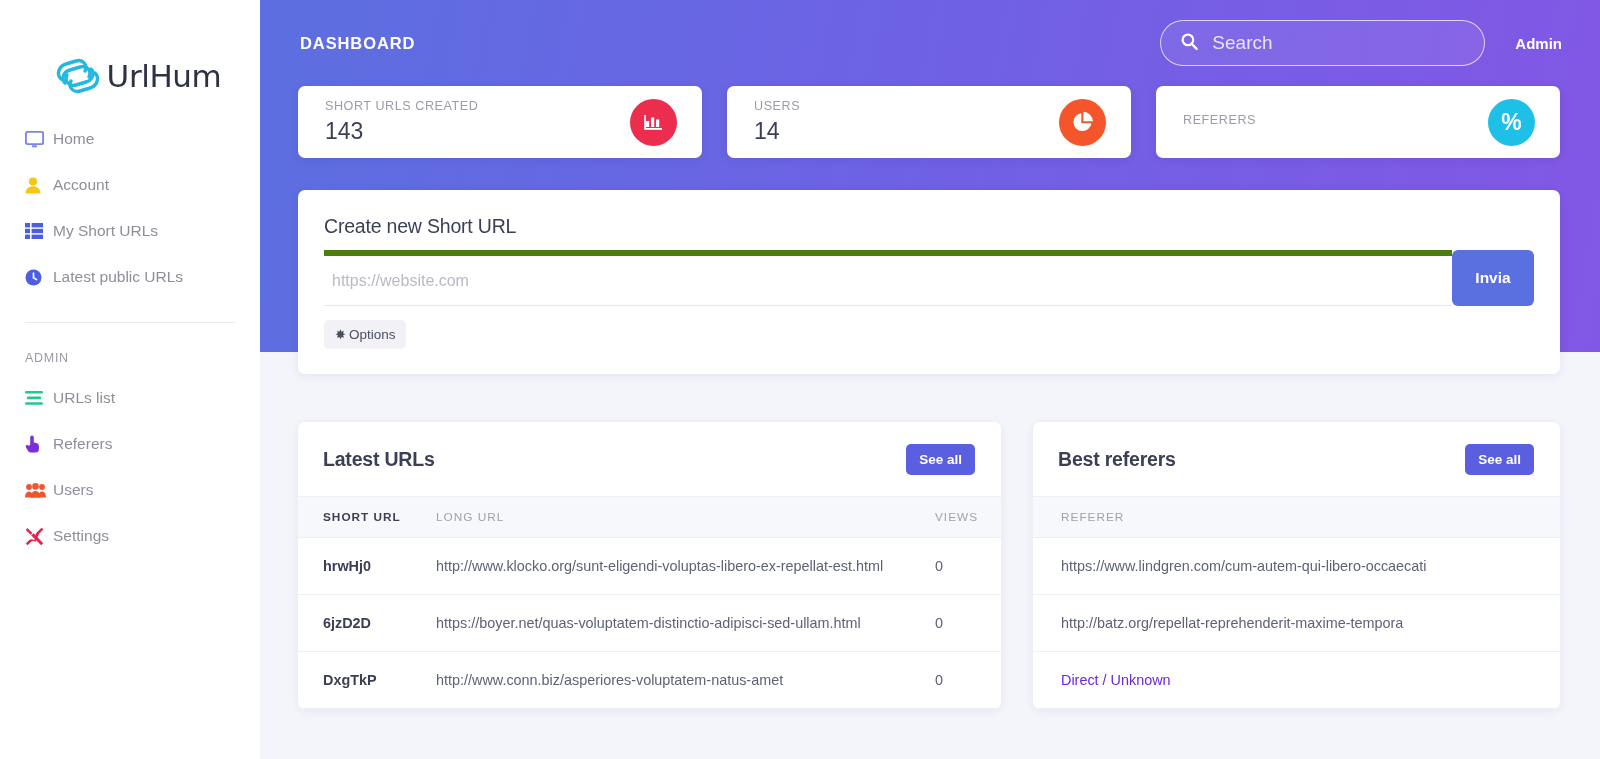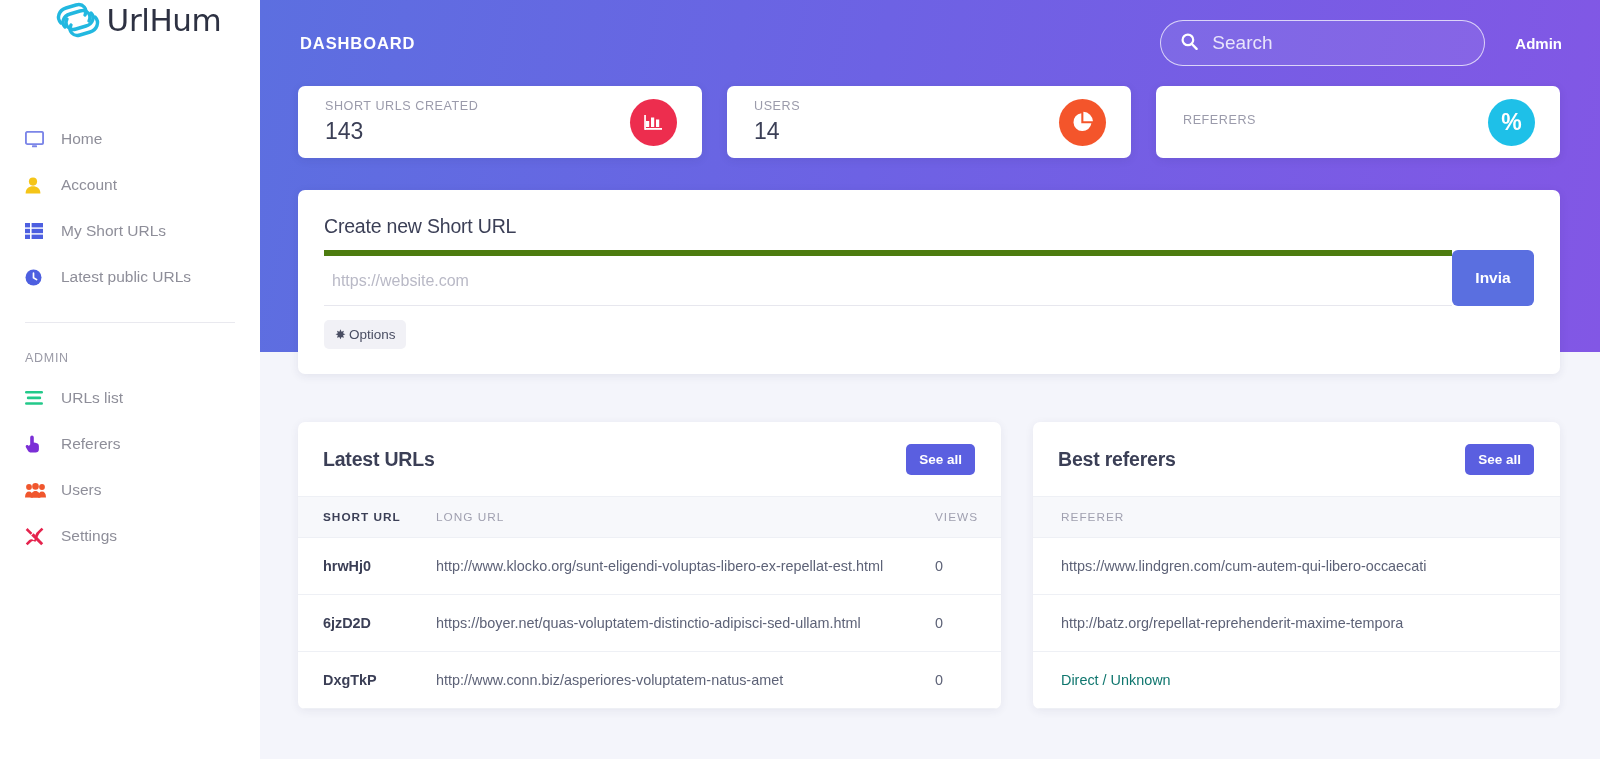--- a/index.html
+++ b/index.html
@@ -10,42 +10,42 @@
     background: #f4f5fb;
   }
   #app { position: relative; width: 1600px; height: 759px; display: flex; }
 
   
   .sidebar {
     width: 260px; height: 759px; flex: 0 0 260px;
     background: #ffffff; position: relative; z-index: 5;
   }
   .logo-wrap {
-    height: 96px; display: flex; align-items: flex-start;
+    height: 96px; display: flex; align-items: flex-end;
     justify-content: center; padding-left: 16px;
   }
   .logo-link { display: flex; align-items: center; gap: 6px; text-decoration: none; }
   .logo-mark { width: 46px; height: 40px; display: block; }
   .logo-text {
     font-size: 31px; color: #2d3142; letter-spacing: -0.4px;
     font-weight: 400; font-family: "DejaVu Sans", sans-serif;
   }
 
   .nav { padding-top: 20px; }
   .nav-item {
     display: flex; align-items: center; height: 46px;
     padding-left: 25px; text-decoration: none; cursor: pointer;
   }
   .nav-icon {
     width: 28px; flex: 0 0 28px; display: flex;
     align-items: center; justify-content: flex-start;
   }
   .nav-icon svg { display: block; }
   .nav-label {
-    font-size: 15.5px; color: #8e8e99; margin-left: 8px;
+    font-size: 15.5px; color: #8e8e99; margin-left: 0;
     font-family: "Liberation Sans", sans-serif;
   }
   .nav-sep {
     height: 1px; background: #e9e9ef;
     margin: 22px 25px 0 25px;
   }
   .nav-section-title {
     font-size: 12.5px; color: #9a9aa6; letter-spacing: 0.7px;
     padding: 28px 0 10px 25px;
   }
@@ -177,21 +177,21 @@
     border-bottom: 1px solid #eef0f5;
   }
   .c-short { padding-left: 25px; width: 138px; color: #3b3f56; font-weight: bold; }
   .c-long  { width: auto; }
   .c-views { width: 70px; text-align: left; padding-left: 4px; }
   th.c-short { padding-left: 25px; }
   th.c-views { padding-left: 4px; }
   .link { color: #5d6277; text-decoration: none; cursor: pointer; }
   .c-ref { padding-left: 28px; }
   th.c-ref { padding-left: 28px; }
-  .plain { color: #0f766e; margin-top: 13px; }
+  .plain { color: #6d28d9; margin-top: 13px; }
 </style>
 </head>
 <body>
 
 <div id="app">
 
   <aside class="sidebar">
     <div class="logo-wrap">
       <a class="logo-link" href="#">
         <span class="logo-mark">

